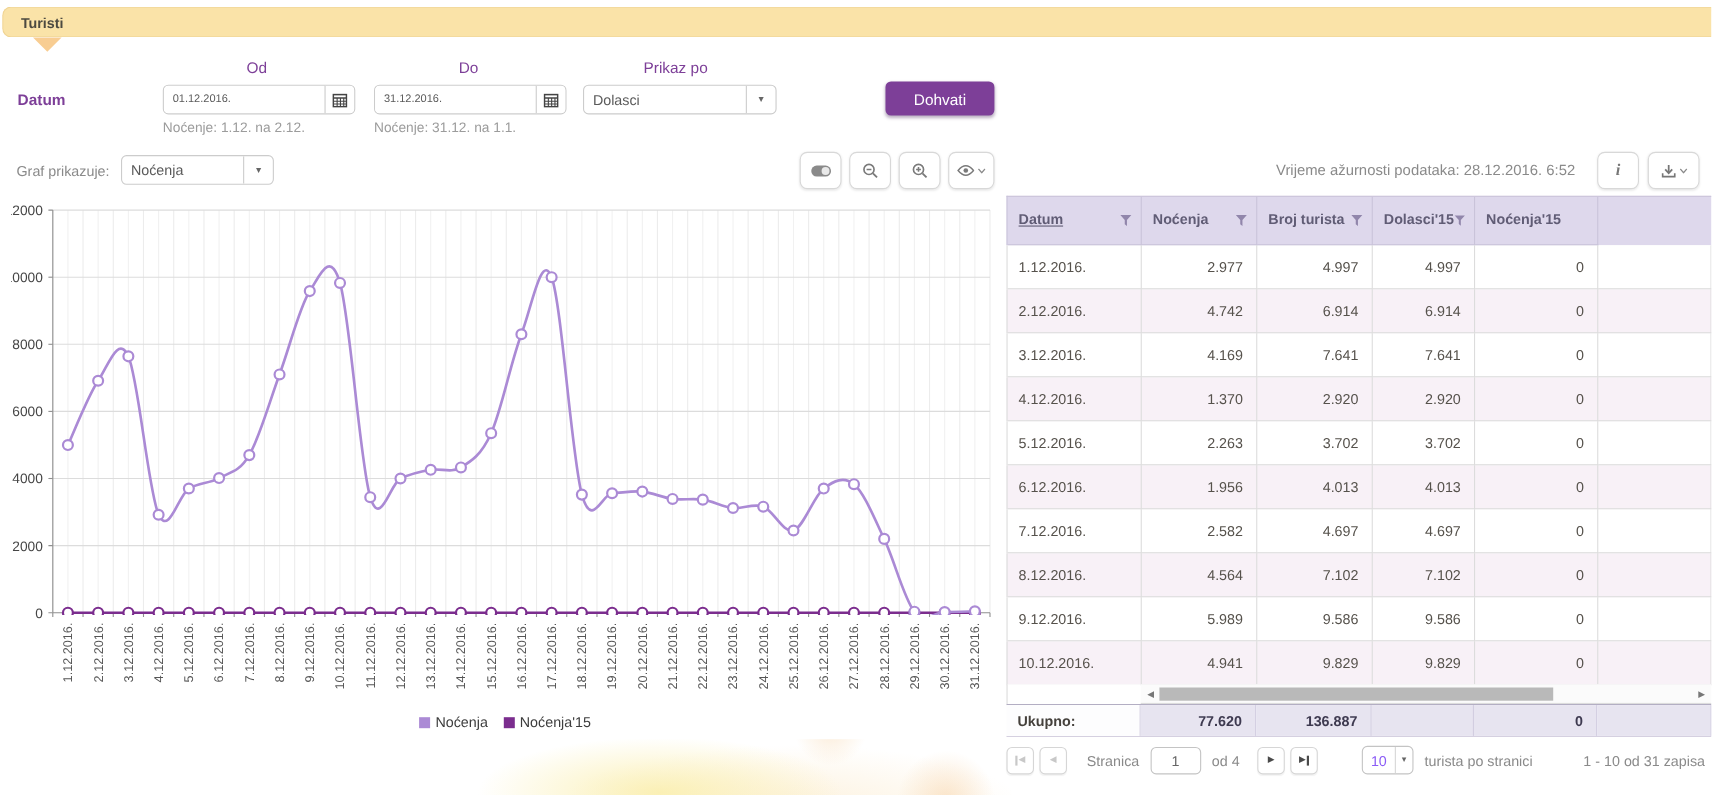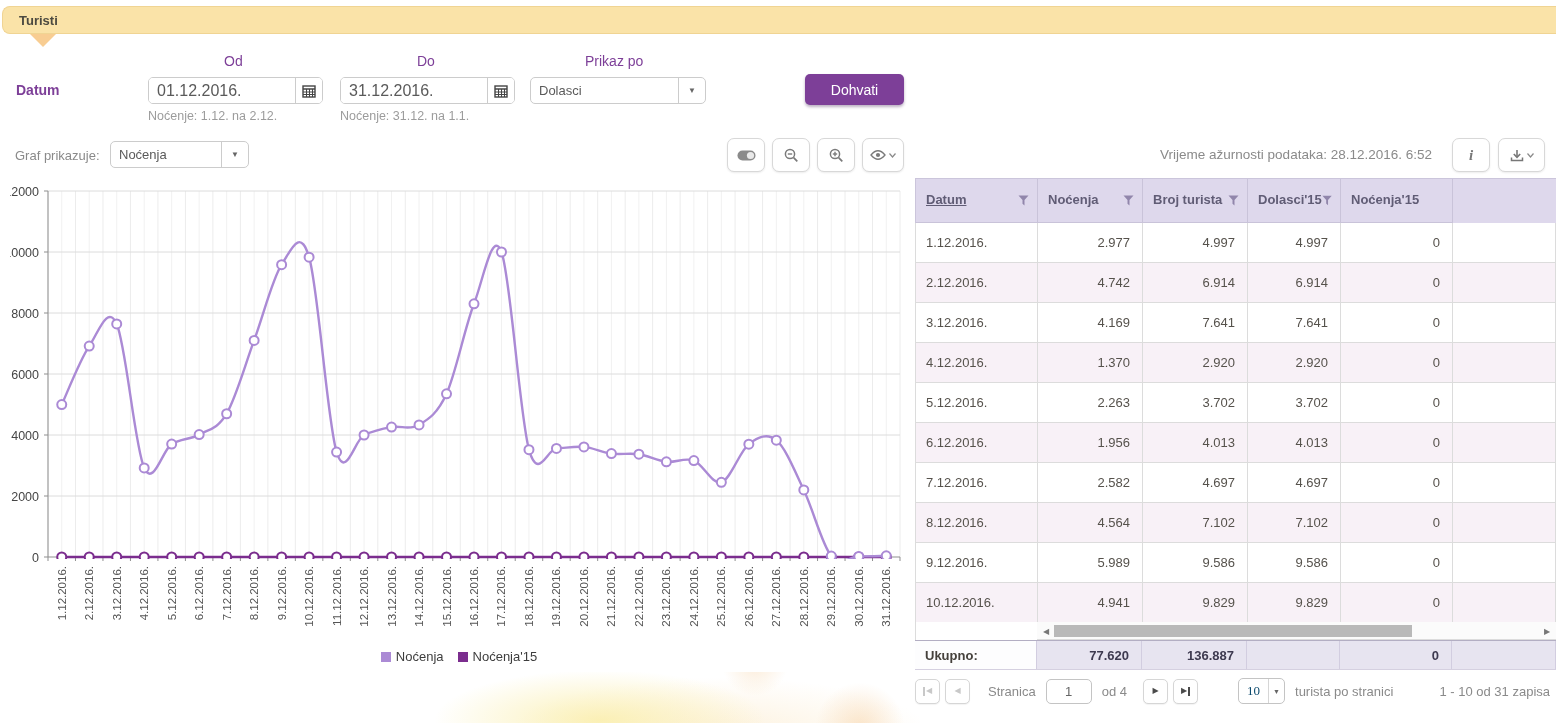--- a/index.html
+++ b/index.html
@@ -15,21 +15,21 @@
     border-left:13px solid transparent; border-right:13px solid transparent;
     border-top:13px solid #f8cd92; }
 
   
   .flabel-datum { position:absolute; left:16px; top:82px; color:#7d3f98; font-weight:bold; font-size:14px; }
   .col-label { position:absolute; color:#7d3f98; font-weight:normal; font-size:14px; top:53px; }
   .lbl-od { left:224px; } .lbl-do { left:417px; } .lbl-prikaz { left:585px; }
   .input-group { position:absolute; top:77px; height:27px; width:175px; display:flex;
     border:1px solid #ccc; border-radius:5px; background:#fff; overflow:hidden; }
   .ig-od { left:148px; } .ig-do { left:340px; }
-  .input-group input { flex:1; border:none; outline:none; padding:0 8px; font-size:16px;
+  .input-group input { flex:1; border:none; outline:none; padding:0 8px; font-size:10px;
     color:#5a5a5a; font-family:inherit; min-width:0; background:#fff; }
   .cal-btn { width:27px; border:none; border-left:1px solid #ccc; background:#fff;
     display:flex; align-items:center; justify-content:center; cursor:pointer; color:#444; }
   .note { position:absolute; top:109px; color:#9c9c9c; font-size:12.5px; }
   .note-od { left:148px; } .note-do { left:340px; }
   .selectbox { position:absolute; height:27px; display:flex; border:1px solid #ccc;
     border-radius:5px; background:#fff; overflow:hidden; align-items:stretch; }
   .sel-prikaz { left:530px; top:77px; width:176px; }
   .selectbox .sel-val { flex:1; display:flex; align-items:center; padding:0 8px;
     font-size:13px; color:#5a5a5a; }
@@ -103,21 +103,21 @@
   .pg-btn { width:25px; height:25px; border:1px solid #d6d6d6; border-radius:5px;
     background:#fff; display:flex; align-items:center; justify-content:center; gap:1px;
     cursor:pointer; color:#4a4a4a; box-shadow:0 1px 1px rgba(0,0,0,.05); }
   .pg-btn.disabled { color:#c8c8c8; cursor:default; }
   .pg-btn .tri { font-size:8px; line-height:1; }
   .pg-btn .bar { width:2px; height:9px; background:currentColor; }
   .pg-input { width:46px; height:25px; border:1px solid #c4c4c4; border-radius:5px;
     text-align:center; font-size:13px; color:#666; font-family:inherit; outline:none; }
   .pg-sel { position:relative; width:47px; height:26px; display:flex; border:1px solid #c4c4c4;
     border-radius:5px; background:#fff; overflow:hidden; }
-  .pg-sel .v { flex:1; display:flex; align-items:center; justify-content:center; font-size:13px; color:#0c4a6e;font-family:Liberation Serif, serif; }
+  .pg-sel .v { flex:1; display:flex; align-items:center; justify-content:center; font-size:13px; color:#8b5cf6; }
   .pg-sel .a { width:16px; display:flex; align-items:center; justify-content:center;
     font-size:7px; color:#666; border-left:1px solid #d6d6d6; }
   .pg-range { margin-left:auto; }
 
   
   .decor { position:absolute; left:420px; top:672px; width:500px; height:51px; pointer-events:none;
     background:
       radial-gradient(circle 62px at 88% 108%, rgba(247,210,165,.55), rgba(247,210,165,0) 72%),
       radial-gradient(circle 46px at 67% -18%, rgba(247,213,170,.45), rgba(247,213,170,0) 72%),
       radial-gradient(ellipse 230px 70px at 36% 95%, rgba(250,238,170,.85), rgba(250,238,170,0) 72%),

